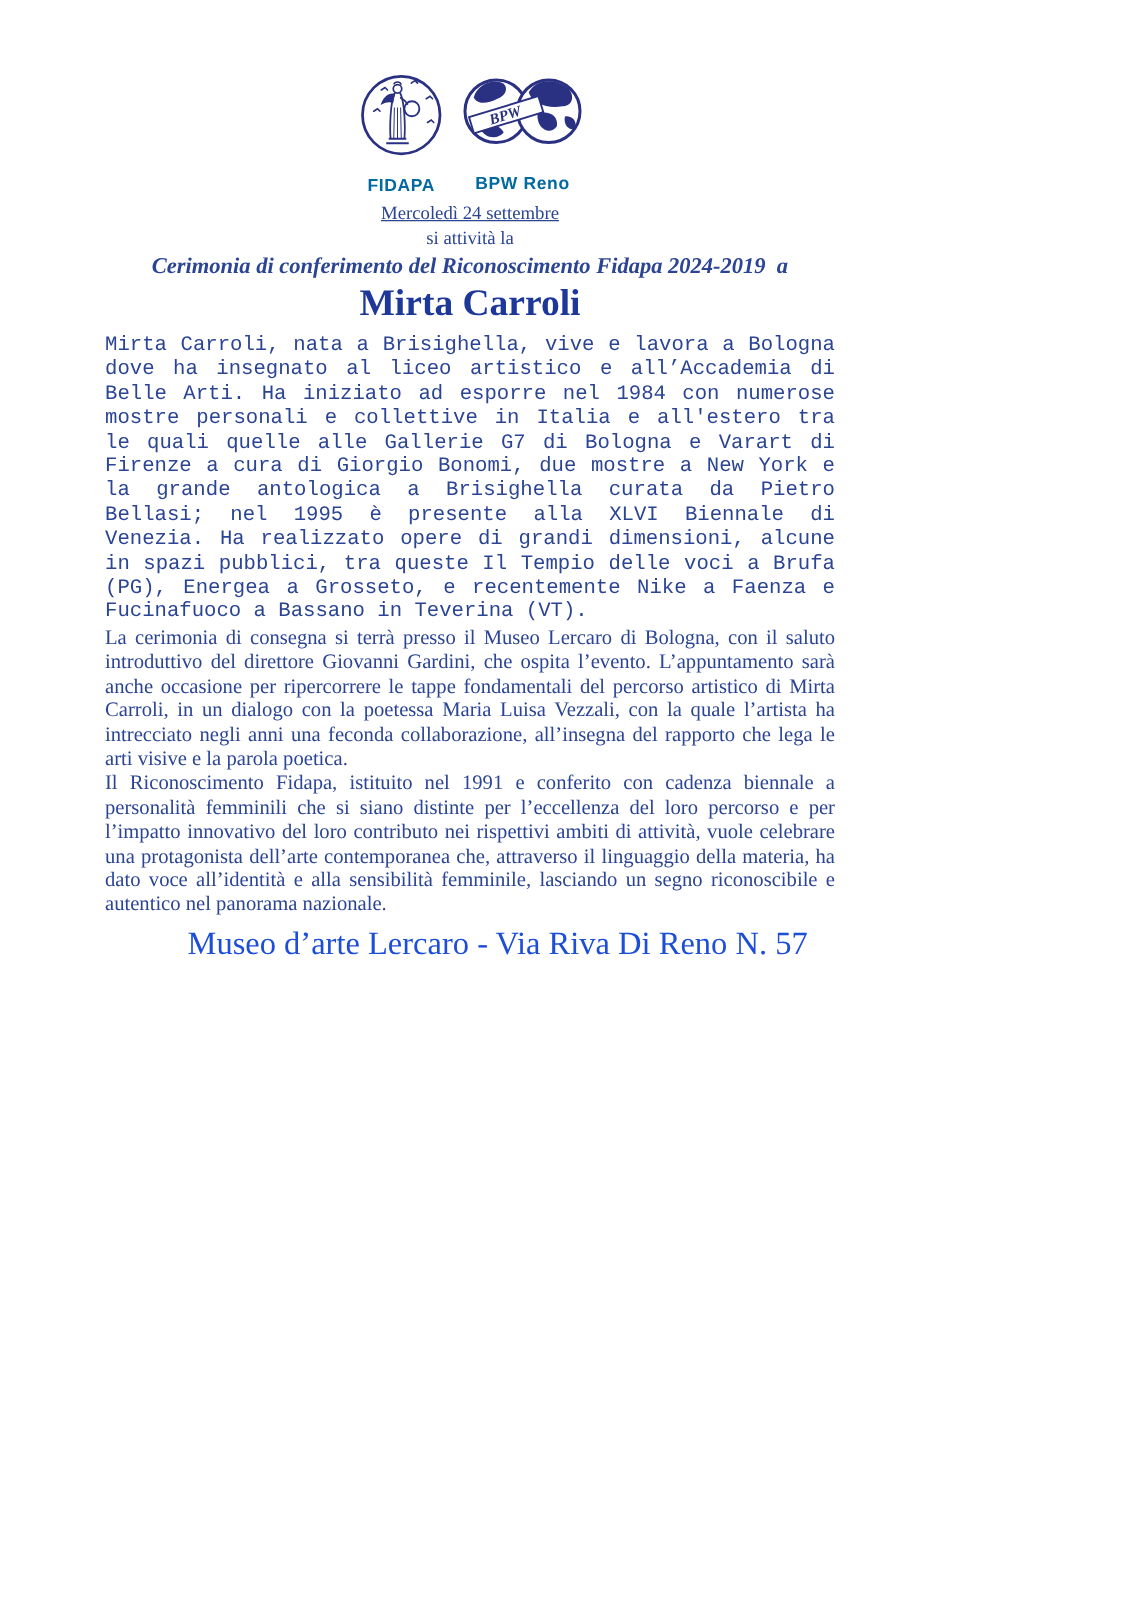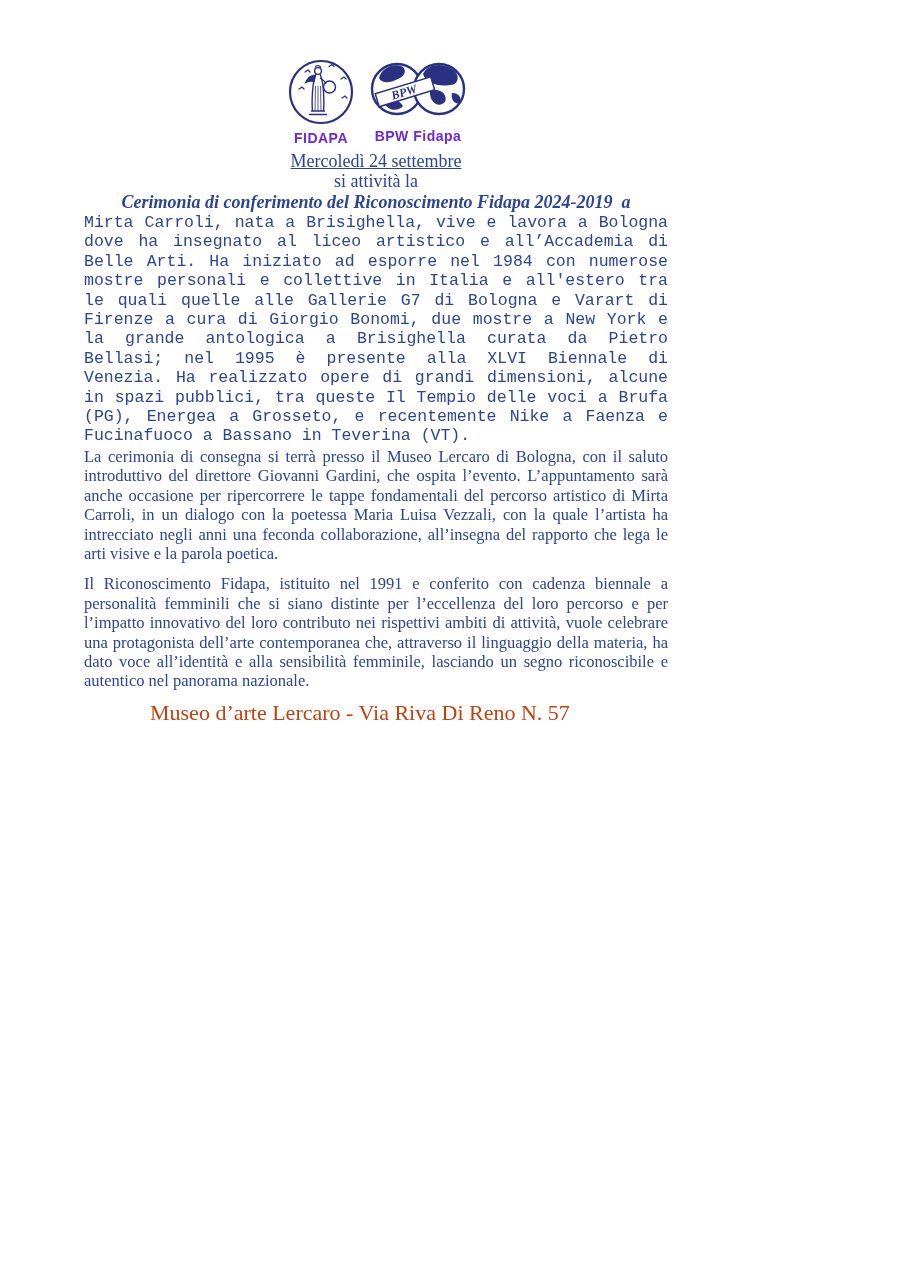--- a/index.html
+++ b/index.html
@@ -24,27 +24,27 @@
     align-items: flex-start;
     gap: 14px;
     margin-bottom: 5px;
   }
   .logo-block { display: flex; flex-direction: column; align-items: center; }
   .logo-label {
     font-family: "Liberation Sans", sans-serif;
     font-weight: bold;
     font-size: 14px;
     letter-spacing: 0.5px;
-    color: #6d28d9;
-    margin-top: 2px;
+    color: #0369a1;
+    margin-top: 12px;
   }
   
   .hline {
     text-align: center;
-    font-size: 18px;
+    font-size: 15px;
     line-height: 20px;
     white-space: pre-wrap;
     color: #2b4594;
   }
   .hline .u { text-decoration: underline; }
   .hline.ceremony {
     font-weight: bold;
     font-style: italic;
     font-size: 18px;
     line-height: 22px;
@@ -59,29 +59,29 @@
   }
   
   .body-text p {
     margin: 0;
     text-align: justify;
     font-size: 16.5px;
     line-height: 19.4px;
     color: #2b4594;
   }
   .body-text p.para-bio { margin-bottom: 1px; font-family: Liberation Mono, monospace; }
-  .body-text p.para-ceremony { margin-bottom: 11px; }
+  .body-text p.para-ceremony { }
   .body-text p.para-award { margin-bottom: 0; }
   
   .footer {
     margin-top: 9px;
     padding-left: 66px;
-    font-size: 22px;
+    font-size: 26px;
     line-height: 26px;
-    color: #c2410c;
+    color: #1d4ed8;
   }
 </style>
 </head>
 <body>
 
 <div class="page">
   <div class="content">
 
     <div class="logos">
       <div class="logo-block">
@@ -111,27 +111,28 @@
 
           <path d="M53,16 C58,5 75,4 85,13 C90,19 88,27 80,27 C68,29 56,25 53,16 Z" fill="#2a3182"></path>
           <path d="M60,33 C68,30 77,34 75.5,43 C70,51 59,45 60,33 Z" fill="#2a3182"></path>
           <path d="M82,35 C88,34.5 92,39 90,45 C84.5,47 80.5,41 82,35 Z" fill="#2a3182"></path>
 
           <g transform="rotate(-17 35 34)">
             <rect x="6" y="27" width="58" height="13.5" fill="#ffffff" stroke="#2a3182" stroke-width="1.5"></rect>
             <text x="21" y="37.8" font-size="12" font-style="italic" font-weight="bold" fill="#2a3182" font-family="Liberation Serif, serif">BPW</text>
           </g>
         </svg>
-        <div class="logo-label">BPW Fidapa</div>
+        <div class="logo-label">BPW Reno</div>
       </div>
     </div>
 
     <div class="hline"><span class="u">Mercoledì 24 settembre</span></div>
     <div class="hline">si attività la</div>
     <div class="hline ceremony">Cerimonia di conferimento del Riconoscimento Fidapa 2024-2019  a</div>
+    <div class="title">Mirta Carroli</div>
 
     <div class="body-text">
       <p class="para-bio">Mirta Carroli, nata a Brisighella, vive e lavora a Bologna dove ha insegnato al liceo artistico e all’Accademia di Belle Arti. Ha iniziato ad esporre nel 1984 con numerose mostre personali e collettive in Italia e all'estero tra le quali quelle alle Gallerie G7 di Bologna e Varart di Firenze a cura di Giorgio Bonomi, due mostre a New York e la grande antologica a Brisighella curata da Pietro Bellasi; nel 1995 è presente alla XLVI Biennale di Venezia. Ha realizzato opere di grandi dimensioni, alcune in spazi pubblici, tra queste Il Tempio delle voci a Brufa (PG), Energea a Grosseto, e recentemente Nike a Faenza e Fucinafuoco a Bassano in Teverina (VT).</p>
       <p class="para-ceremony">La cerimonia di consegna si terrà presso il Museo Lercaro di Bologna, con il saluto introduttivo del direttore Giovanni Gardini, che ospita l’evento. L’appuntamento sarà anche occasione per ripercorrere le tappe fondamentali del percorso artistico di Mirta Carroli, in un dialogo con la poetessa Maria Luisa Vezzali, con la quale l’artista ha intrecciato negli anni una feconda collaborazione, all’insegna del rapporto che lega le arti visive e la parola poetica.</p>
       <p class="para-award">Il Riconoscimento Fidapa,  istituito nel 1991 e conferito con cadenza biennale  a personalità femminili che si siano distinte per l’eccellenza del loro percorso e per l’impatto innovativo del loro contributo nei rispettivi ambiti di attività, vuole celebrare una protagonista dell’arte contemporanea che, attraverso il linguaggio della materia, ha dato voce all’identità e alla sensibilità femminile, lasciando un segno riconoscibile e autentico nel panorama nazionale.</p>
     </div>
 
     <div class="footer">Museo d’arte Lercaro - Via Riva Di Reno N. 57</div>
 
   </div>

